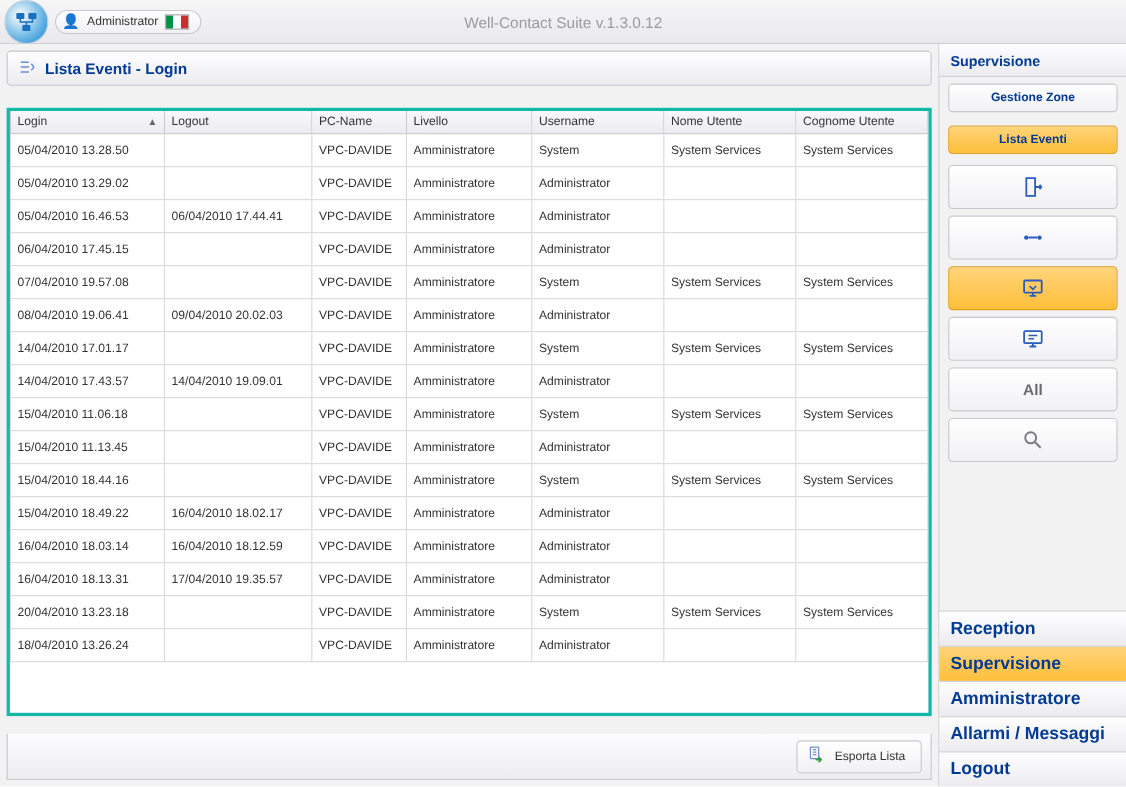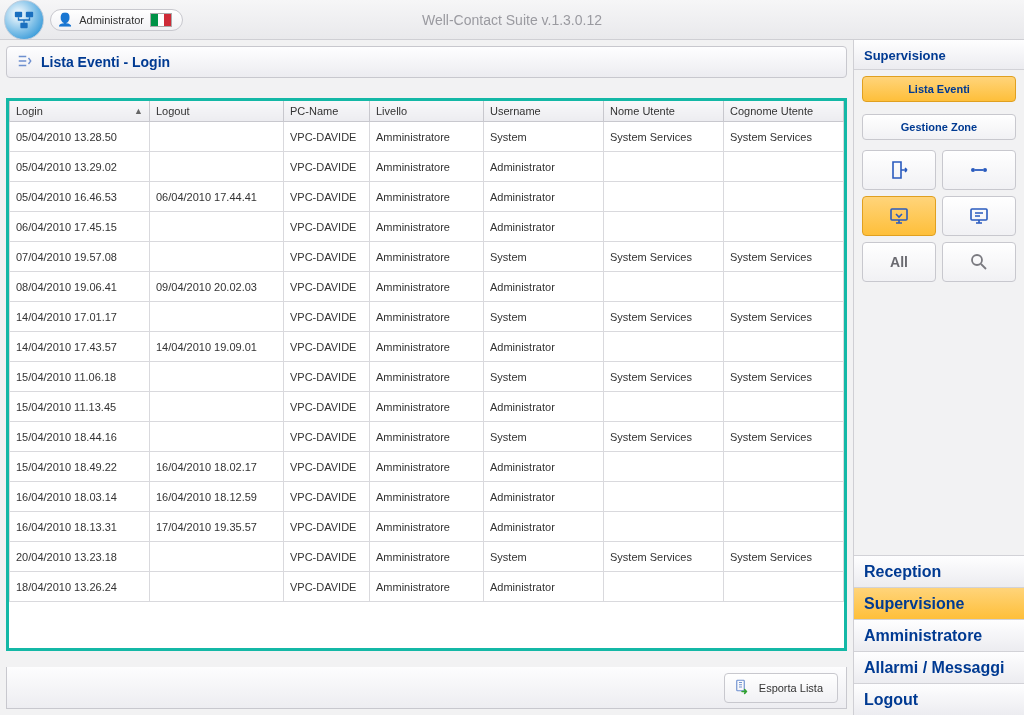--- a/index.html
+++ b/index.html
@@ -165,21 +165,21 @@
     font-weight: bold;
     font-size: 11px;
     cursor: pointer;
   }
   .rp-btn.active {
     background: linear-gradient(#ffd47a,#febf3a);
     border-color: #e0a020;
   }
   .icon-grid {
     display: grid;
-    grid-template-columns: repeat(2, 1fr);
+    grid-template-columns: repeat(1, 1fr);
     gap: 6px;
     padding: 4px 8px 8px 8px;
   }
   .icon-tile {
     height: 40px;
     border: 1px solid #c8c8ce;
     border-radius: 4px;
     background: linear-gradient(#ffffff,#f1f1f4);
     display: flex; align-items: center; justify-content: center;
     cursor: pointer;
@@ -423,25 +423,25 @@
           </svg>
         </span>
         <span>Esporta Lista</span>
       </div>
     </div>
   </div>
 
   <div class="right-pane">
     <div class="rp-section-title">Supervisione</div>
 
+    <div class="rp-btn">
+      <span>Gestione Zone</span>
+    </div>
     <div class="rp-btn active">
       <span>Lista Eventi</span>
-    </div>
-    <div class="rp-btn">
-      <span>Gestione Zone</span>
     </div>
 
     <div class="icon-grid">
       <div class="icon-tile">
         <svg viewBox="0 0 24 24">
             <path d="M6 4h8v16H6z" fill="none" stroke="#2a5bbe" stroke-width="1.6"></path>
             <path d="M14 12h6m0 0-2-2m2 2-2 2" stroke="#2a5bbe" stroke-width="1.6" fill="none"></path>
           </svg>
       </div>
       <div class="icon-tile">

